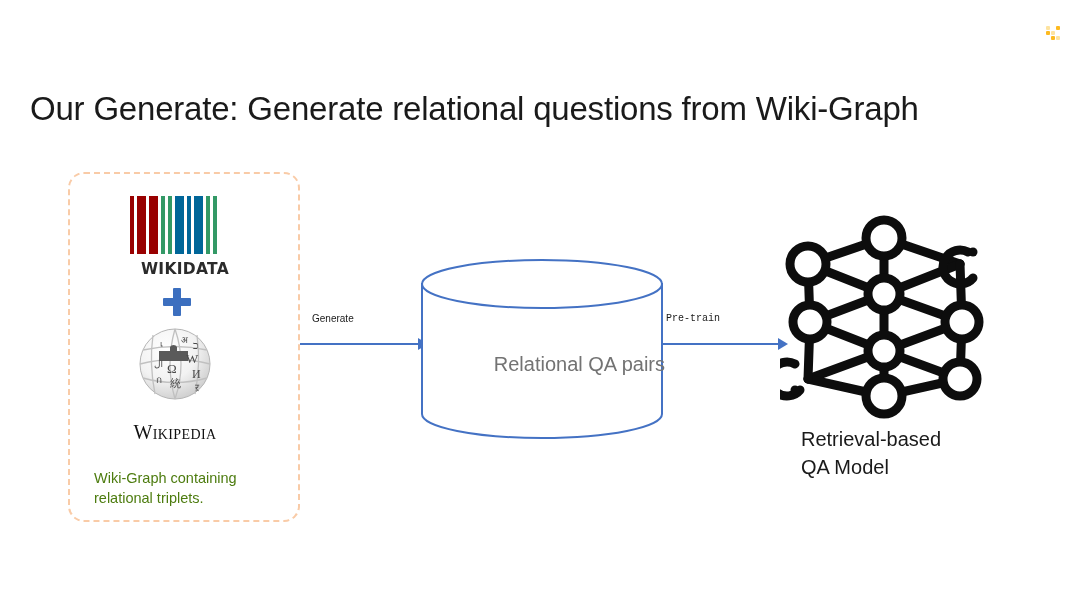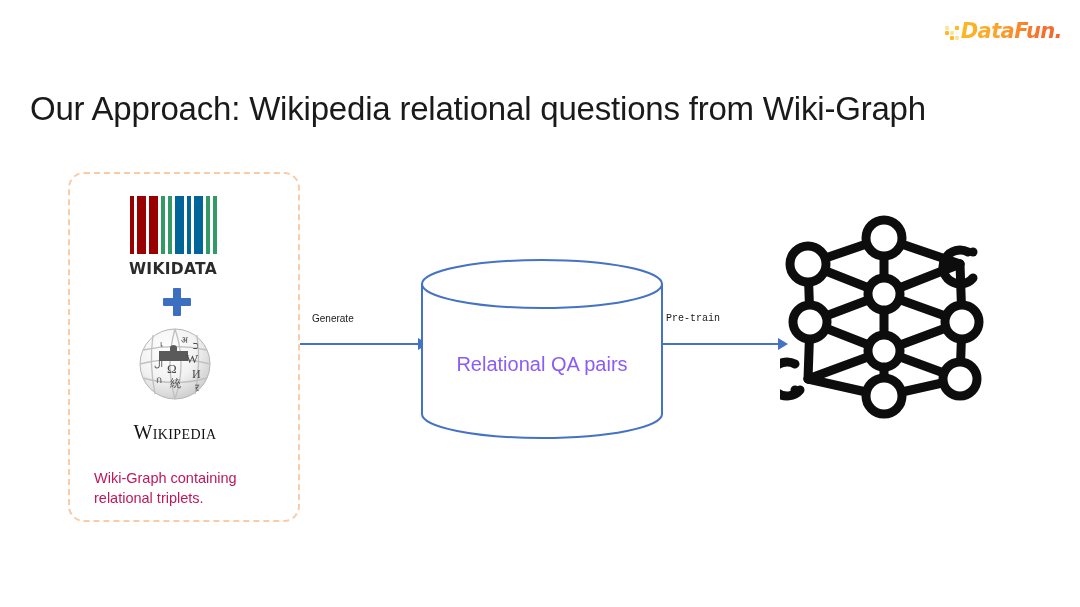--- a/index.html
+++ b/index.html
@@ -79,21 +79,21 @@
     border-radius: 16px;
     box-sizing: border-box;
   }
 
   
   #wikidata-logo {
     position: absolute;
     left: 117px;
     top: 196px;
     width: 112px;
-    text-align: center;
+    text-align: right;
   }
   #wikidata-logo .bars {
     display: flex;
     align-items: flex-end;
     justify-content: center;
     height: 58px;
     gap: 0;
   }
   #wikidata-logo .bars span {
     display: block;
@@ -145,21 +145,21 @@
   }
 
   
   #source-caption {
     position: absolute;
     left: 94px;
     top: 468px;
     width: 200px;
     font-size: 14.5px;
     line-height: 20px;
-    color: #be185d;
+    color: #4d7c0f;
   }
 
   
   .flow-arrow { position: absolute; }
   .flow-arrow .shaft {
     position: absolute;
     left: 0;
     top: 5px;
     height: 2px;
     background: #4472C4;
@@ -195,23 +195,23 @@
     top: 258px;
     width: 246px;
     height: 182px;
   }
   #qa-cylinder svg { display: block; }
   #cylinder-label {
     position: absolute;
     left: 419px;
     top: 353px;
     width: 246px;
-    text-align: center;
+    text-align: right;
     font-size: 20px;
-    color: #8b5cf6;
+    color: #737373;
   }
 
   
   #model-graphic {
     position: absolute;
     left: 780px;
     top: 214px;
     width: 216px;
     height: 205px;
   }
@@ -234,24 +234,23 @@
     <i class="pale"></i>
       <i class="blank"></i>
       <i></i>
     <i></i>
       <i class="pale"></i>
       <i class="blank"></i>
     <i class="blank"></i>
       <i></i>
       <i class="pale"></i>
   </span>
-  <span class="logo-word">DataFun.</span>
-</div>
-
-<h1 id="page-title">Our Approach: Wikipedia relational questions from Wiki-Graph</h1>
+</div>
+
+<h1 id="page-title">Our Generate: Generate relational questions from Wiki-Graph</h1>
 
 <div id="source-box"></div>
 
 <div id="wikidata-logo">
   <div class="bars">
     <span style="width:4px;background:#990000;"></span>
     <span style="width:9px;background:#990000;"></span>
     <span style="width:9px;background:#990000;"></span>
     <span style="width:4px;background:#339966;"></span>
     <span style="width:4px;background:#339966;"></span>
@@ -374,13 +373,15 @@
       <path d="M188 38 a17 17 0 1 0 5 26"></path>
       <path d="M20 176 a17 17 0 1 1 -5 -26"></path>
     </g>
     <g fill="#0d0d0d">
       <circle cx="193" cy="38" r="4.5"></circle>
       <circle cx="15" cy="176" r="4.5"></circle>
     </g>
   </svg>
 </div>
 <div id="model-label">
+  <div>Retrieval-based</div>
+  <div>QA Model</div>
 </div>
 
 </body></html>

